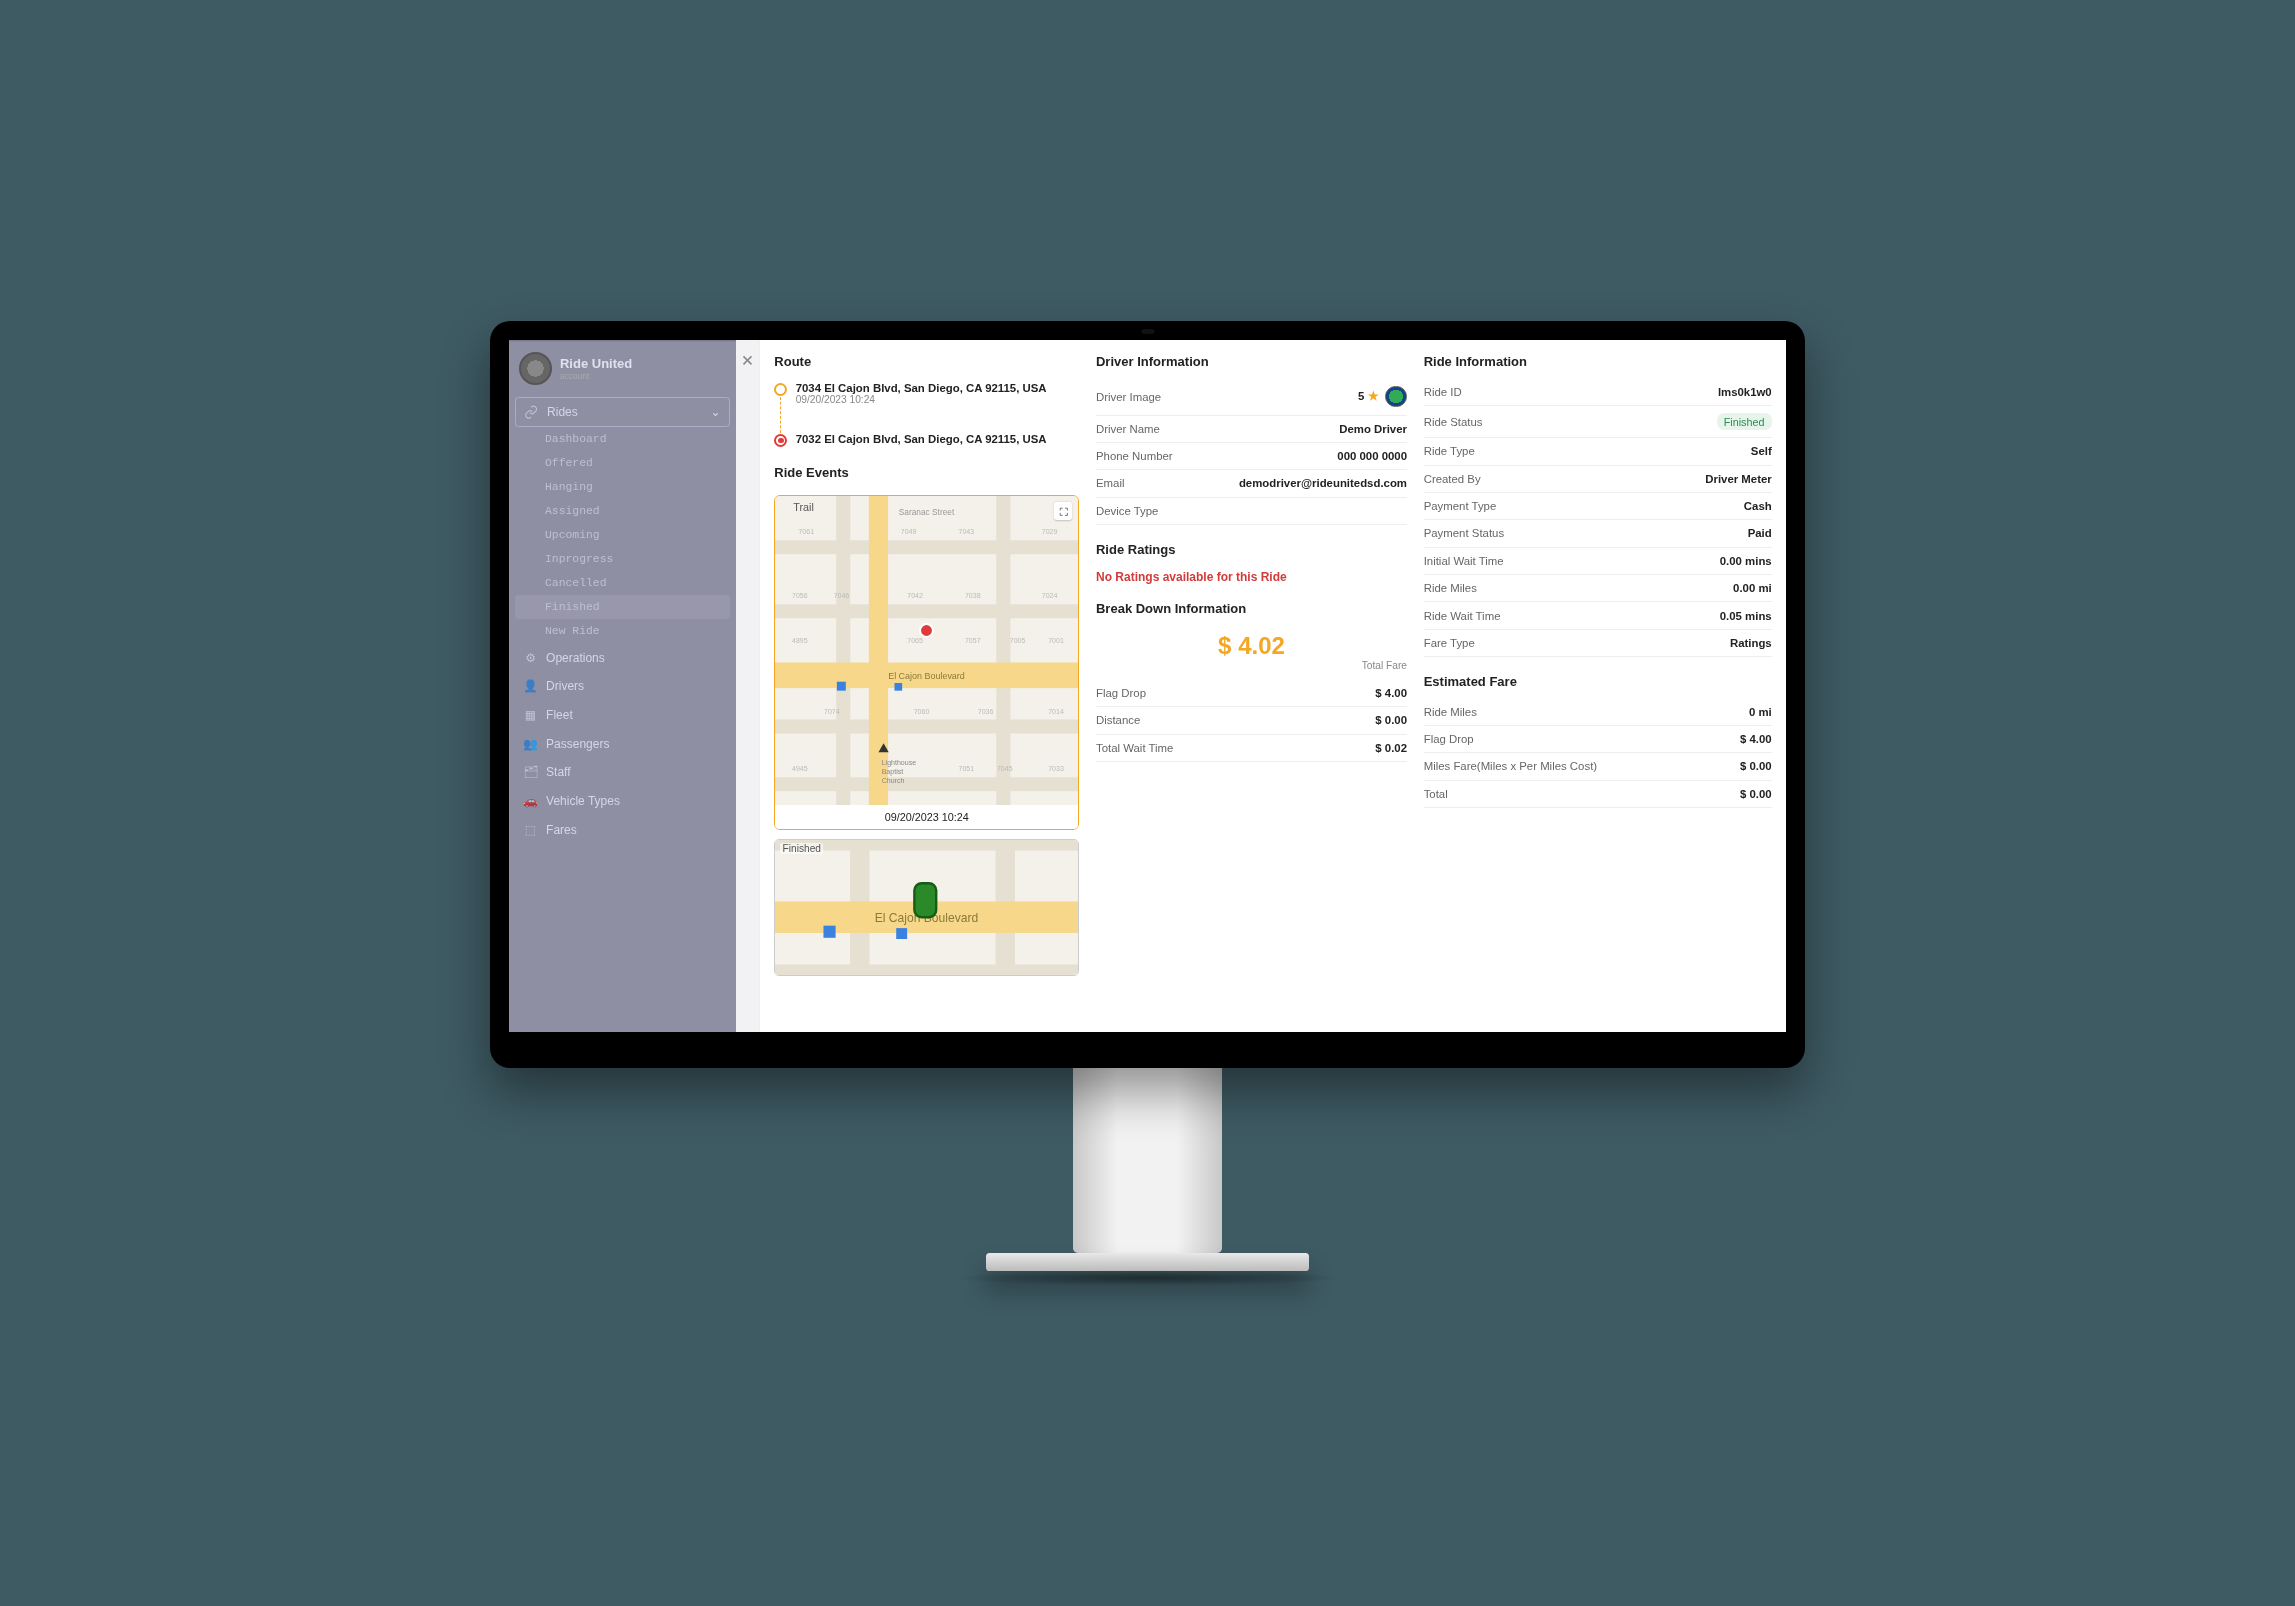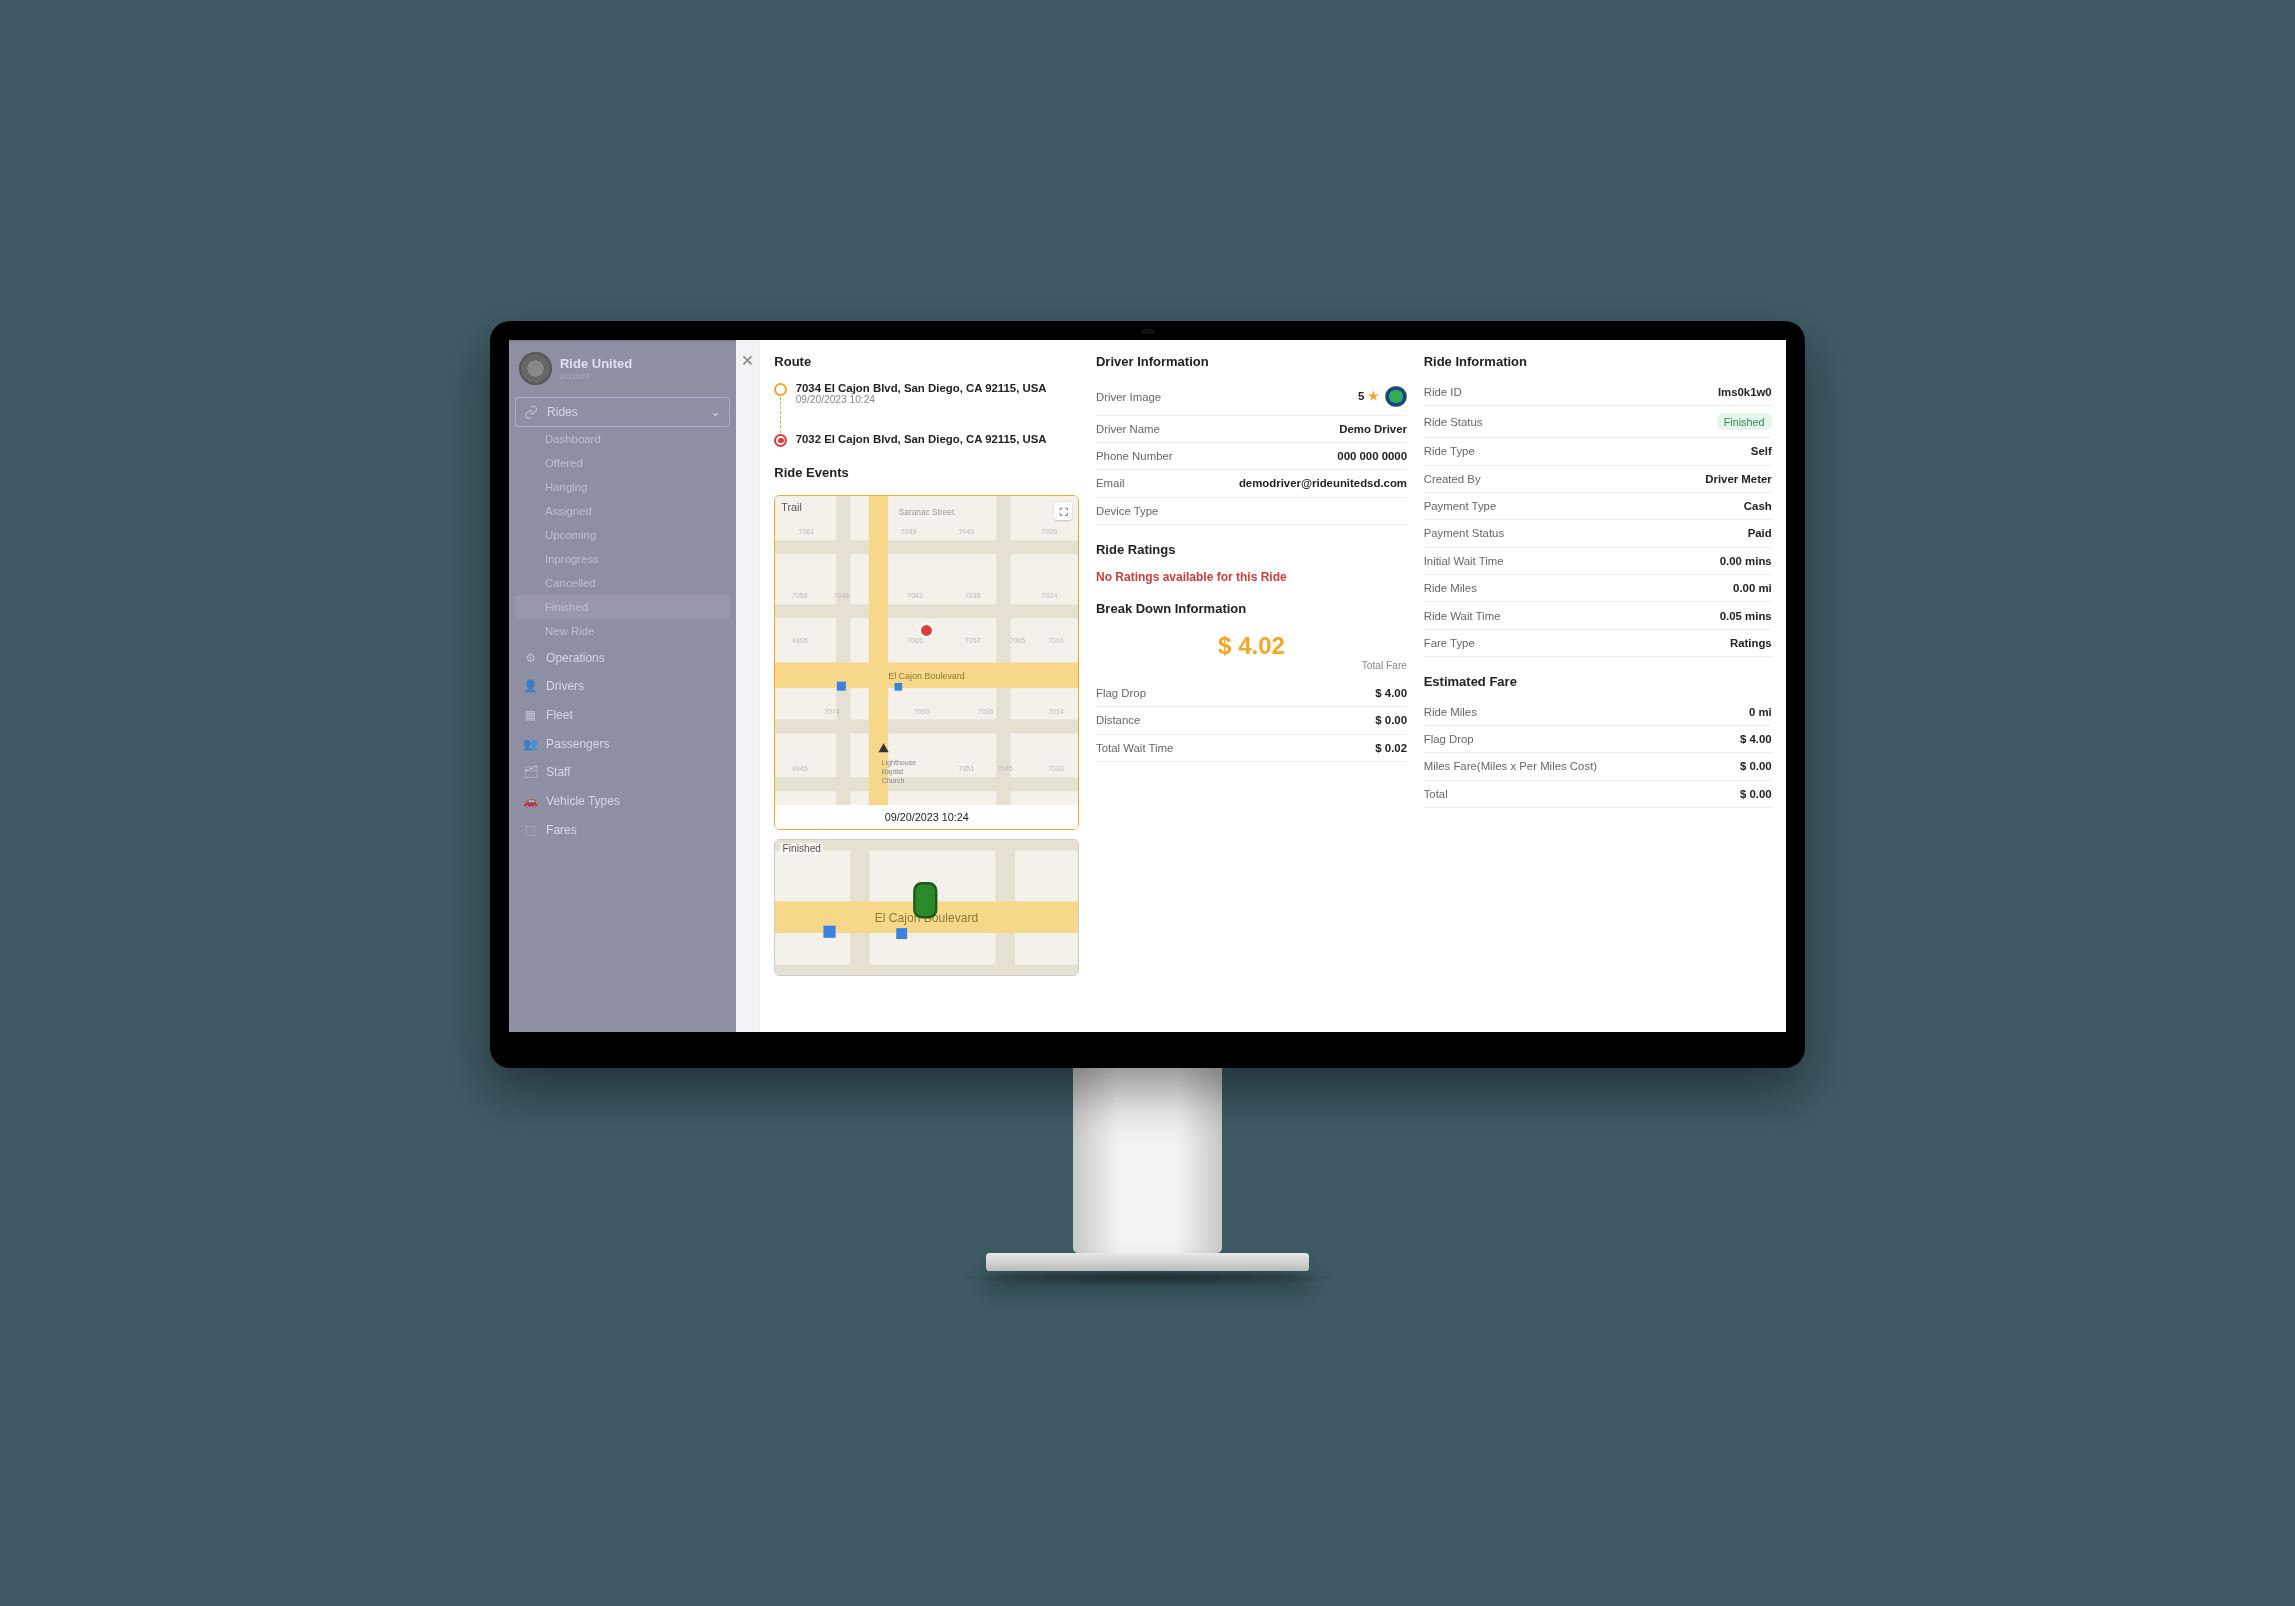--- a/index.html
+++ b/index.html
@@ -80,21 +80,21 @@
   .brand-sub{font-size:8.4px;color:#aaa;}
   .nav-item, .nav-sub{
     display:flex;align-items:center;gap:8.4px;
     padding:7.2px 8.4px;border-radius:3.6px;
     font-size:12px;color:#d6d6e6;
   }
   .nav-item.active{
     border:0.9px solid #a9aacc;
   }
   .nav-item .chev{margin-left:auto;}
-  .nav-sub{padding:6px 8.4px 6px 30px;font-size:11.4px;color:#bfbfd2;}
+  .nav-sub{padding:6px 8.4px 6px 30px;font-size:11.4px;color:#bfbfd2;font-family:Liberation Mono, monospace;}
   .nav-sub.highlight{background:rgba(255,255,255,0.08);}
   .nav-icon{width:14.3px;height:14.3px;opacity:.7;flex-shrink:0;}
   
   .close-strip{
     width:24px;background:#f2f2f4;flex-shrink:0;
     display:flex;justify-content:center;padding-top:12px;
     border-right:0.6px solid #eee;
   }
   .close-x{color:#888;font-size:15.5px;}
   
@@ -115,21 +115,21 @@
   .route-dot.end::after{content:"";position:absolute;top:1.8px;left:1.8px;right:1.8px;bottom:1.8px;border-radius:50%;background:#e03b3b;}
   .route-connector{position:absolute;left:6px;top:18px;width:1.2px;height:36px;border-left:1.2px dashed #f5a623;}
   .route-text{display:flex;flex-direction:column;}
   .route-addr{font-size:11.4px;font-weight:600;}
   .route-time{font-size:10.2px;color:#888;}
   
   .map-card{
     border:1.8px solid #f5a623;border-radius:6px;overflow:hidden;
     margin-top:6px;position:relative;height:335px;
   }
-  .map-label{position:absolute;top:4.8px;left:6px;font-size:10.8px;color:#555;z-index:2;}
+  .map-label{position:absolute;top:4.8px;left:18px;font-size:10.8px;color:#555;z-index:2;}
   .map-expand{position:absolute;top:6px;right:6px;width:18px;height:18px;background:#fff;border-radius:2.4px;z-index:2;display:flex;align-items:center;justify-content:center;box-shadow:0 0.6px 1.8px rgba(0,0,0,.2);}
   .map-svg{width:100%;height:100%;}
   .map-caption{text-align:center;font-size:10.8px;padding:6px 0;background:#fff;}
   .mini-maps{display:flex;gap:8.4px;margin-top:8.4px;}
   .mini-map{flex:1;border:1.2px solid #ccc;border-radius:4.8px;overflow:hidden;height:137px;position:relative;}
   .mini-map .cap{position:absolute;top:3.6px;left:4.8px;font-size:10.2px;color:#555;z-index:2;background:rgba(255,255,255,.6);padding:0 2.4px;border-radius:1.8px;}
   
   .kv{display:flex;justify-content:space-between;align-items:center;padding:7.2px 0;border-bottom:0.9px solid #eee;font-size:11.4px;}
   .kv .k{color:#666;}
   .kv .v{font-weight:600;text-align:right;}

